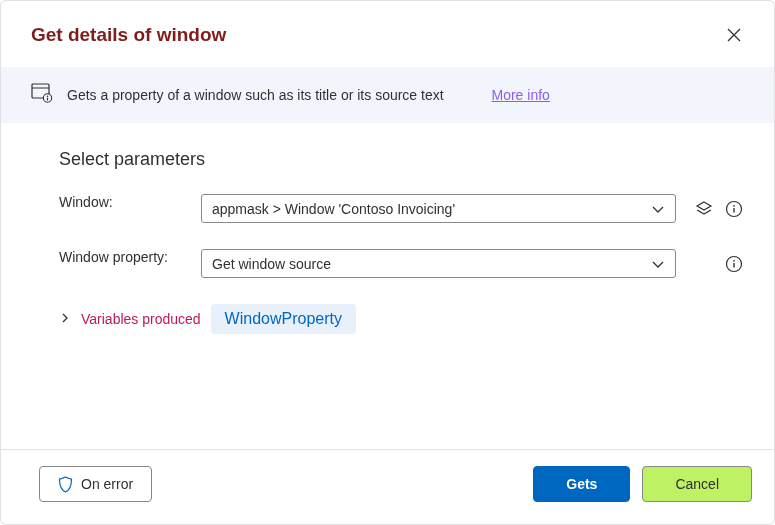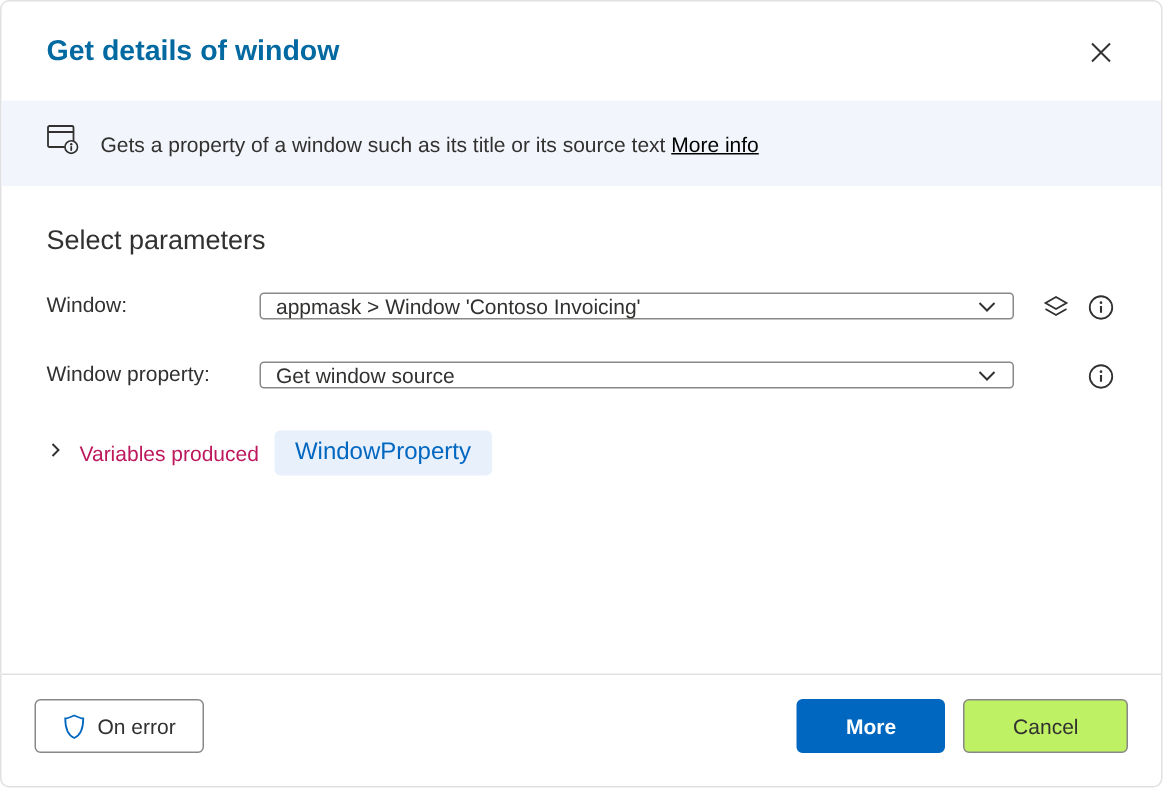--- a/index.html
+++ b/index.html
@@ -1,36 +1,36 @@
 <!DOCTYPE html>
 <html><head>
   <meta charset="utf-8">
   <style>
     * { box-sizing: border-box; margin: 0; padding: 0; font-family: "Segoe UI", -apple-system, sans-serif; }
     body { width: 775px; height: 525px; background: #fff; border: 1px solid #e1e1e1; border-radius: 6px; display: flex; flex-direction: column; }
     .header { display: flex; justify-content: space-between; align-items: center; padding: 20px 26px 18px 30px; }
-    .title { font-size: 19px; font-weight: 600; color: #0369a1; }
+    .title { font-size: 19px; font-weight: 600; color: #7f1d1d; }
     .close-btn { width: 28px; height: 28px; display: flex; align-items: center; justify-content: center; cursor: pointer; border: none; background: none; }
     .info-banner { background: #f2f6fc; padding: 16px 30px; display: flex; align-items: center; gap: 14px; }
     .info-text { font-size: 14px; color: #323130; }
-    .info-link { color: #000000; text-decoration: underline; }
-    .content { padding: 26px 30px 14px 30px; flex: 1; }
+    .info-link { color: #8b5cf6; text-decoration: underline; margin-left: 44px; }
+    .content { padding: 26px 30px 14px 30px; flex: 1; margin-left: 28px; }
     .section-title { font-size: 18px; font-weight: 400; color: #323130; margin-bottom: 24px; }
     .form-row { display: flex; margin-bottom: 26px; gap: 8px; }
     .form-label { width: 134px; font-size: 14px; color: #323130; }
-    .select-box { flex: 1; height: 18px; border: 1px solid #8a8886; border-radius: 3px; display: flex; align-items: center; justify-content: space-between; padding: 0 10px; cursor: pointer; background: #fff; }
+    .select-box { flex: 1; height: 29px; border: 1px solid #8a8886; border-radius: 3px; display: flex; align-items: center; justify-content: space-between; padding: 0 10px; cursor: pointer; background: #fff; }
     .select-text { font-size: 14px; color: #323130; }
     .row-icons { display: flex; align-items: center; gap: 10px; margin-left: 6px; width: 54px; justify-content: flex-end; }
     .icon-btn { width: 20px; height: 20px; display: flex; align-items: center; justify-content: center; cursor: pointer; border: none; background: none; }
     .vars-row { display: flex; align-items: center; gap: 10px; }
     .chevron-right { display: inline-block; cursor: pointer; }
     .vars-label { font-size: 14px; color: #be185d; }
     .var-pill { background: #e8f0fc; color: #0067c0; padding: 6px 14px; border-radius: 4px; font-size: 16px; cursor: pointer; }
     .footer { border-top: 1px solid #e1e1e1; padding: 16px 22px 22px 22px; display: flex; align-items: center; justify-content: space-between; }
-    .on-error-btn { height: 36px; padding: 0 18px; border: 1px solid #8a8886; border-radius: 4px; background: #fff; display: flex; align-items: center; gap: 8px; font-size: 14px; color: #323130; cursor: pointer; }
+    .on-error-btn { height: 36px; padding: 0 18px; border: 1px solid #8a8886; border-radius: 4px; background: #fff; display: flex; align-items: center; gap: 8px; font-size: 14px; color: #323130; cursor: pointer; margin-left: 16px; }
     .footer-right { display: flex; gap: 12px; }
     .btn { height: 36px; padding: 0 32px; border-radius: 4px; font-size: 14px; cursor: pointer; }
     .btn-primary { background: #0067c0; color: #fff; border: 1px solid #0067c0; font-weight: 600; }
     .btn-secondary { background: #bef264; color: #323130; border: 1px solid #8a8886; }
   </style>
 </head>
 <body>
 
 <div class="header">
   <div class="title">Get details of window</div>
@@ -115,16 +115,16 @@
 </div>
 
 <div class="footer">
   <button class="on-error-btn">
     <svg width="15" height="17" viewBox="0 0 15 17">
         <path d="M7.5 1 C7.5 1 3 3 1.5 3 C1.5 8 3 14 7.5 16 C12 14 13.5 8 13.5 3 C12 3 7.5 1 7.5 1 Z" fill="none" stroke="#0067c0" stroke-width="1.2"></path>
       </svg>
     <span>On error</span>
   </button>
   <div class="footer-right">
-    <button class="btn btn-primary">More</button>
+    <button class="btn btn-primary">Gets</button>
     <button class="btn btn-secondary">Cancel</button>
   </div>
 </div>
 
 </body></html>

